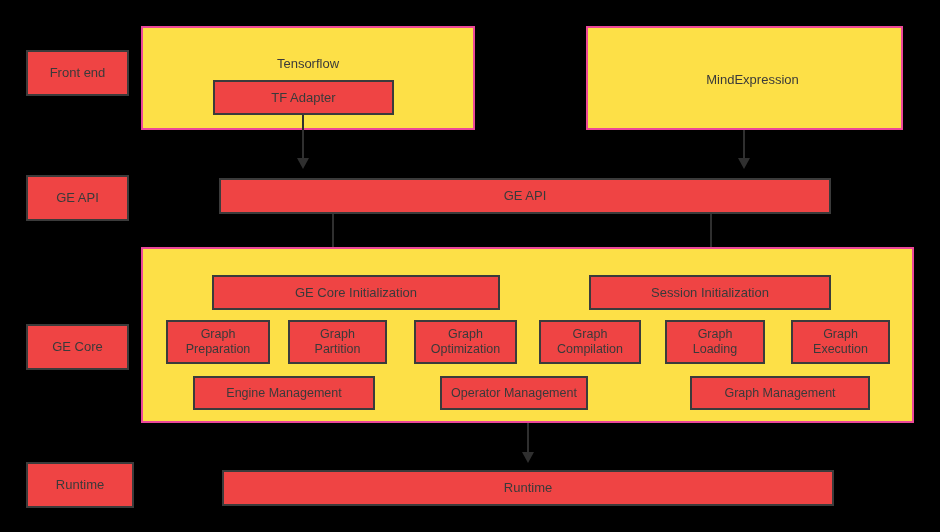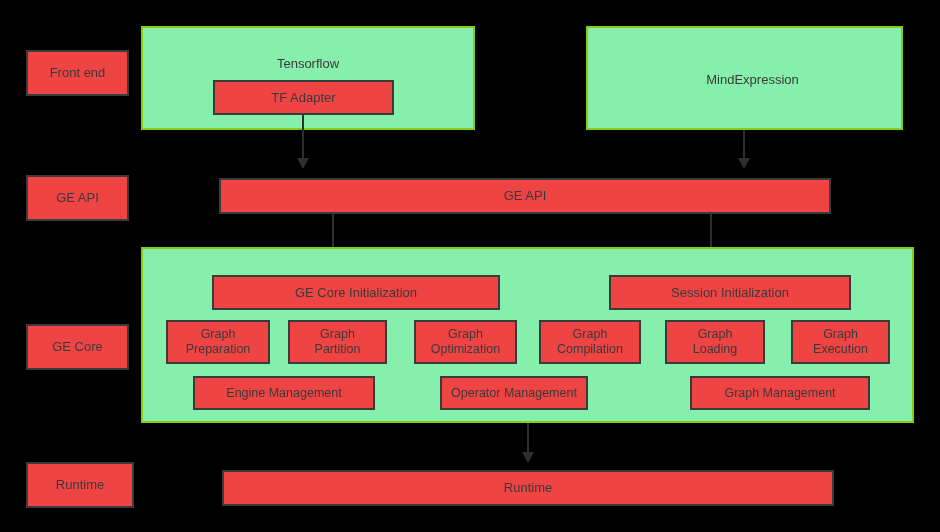--- a/index.html
+++ b/index.html
@@ -27,22 +27,22 @@
     text-align: center;
     line-height: 1.18;
     white-space: pre-line;
   }
   .lbl {
     font-size: 13px;
   }
   .group {
     position: absolute;
     box-sizing: border-box;
-    background: #86efac;
-    border: 2px solid #84cc16;
+    background: #fde047;
+    border: 2px solid #ec4899;
   }
   .group-title {
     position: absolute;
     left: 0;
     right: 0;
     text-align: center;
     color: #3a3a3a;
     font-size: 13px;
   }
   .sm {
@@ -100,21 +100,21 @@
   <div class="conn vline" style="left:332px; top:214px; height:48px;"></div>
   <div class="arrow" style="left:327px; top:259px;"></div>
 
   <div class="conn vline" style="left:710px; top:214px; height:48px;"></div>
   <div class="arrow" style="left:705px; top:259px;"></div>
 
   <div class="group" style="left:141px; top:247px; width:773px; height:176px;"></div>
 
   <div class="box md" style="left:212px; top:275px; width:288px; height:35px;">GE Core Initialization</div>
 
-  <div class="box md" style="left:589px; top:275px; width:242px; height:35px;margin-left:20px;">Session Initialization</div>
+  <div class="box md" style="left:589px; top:275px; width:242px; height:35px;">Session Initialization</div>
 
   <div class="box sm" style="left:166px; top:320px; width:104px; height:44px;">Graph
 Preparation</div>
   <div class="box sm" style="left:288px; top:320px; width:99px; height:44px;">Graph
 Partition</div>
   <div class="box sm" style="left:414px; top:320px; width:103px; height:44px;">Graph
 Optimization</div>
   <div class="box sm" style="left:539px; top:320px; width:102px; height:44px;">Graph
 Compilation</div>
   <div class="box sm" style="left:665px; top:320px; width:100px; height:44px;">Graph

